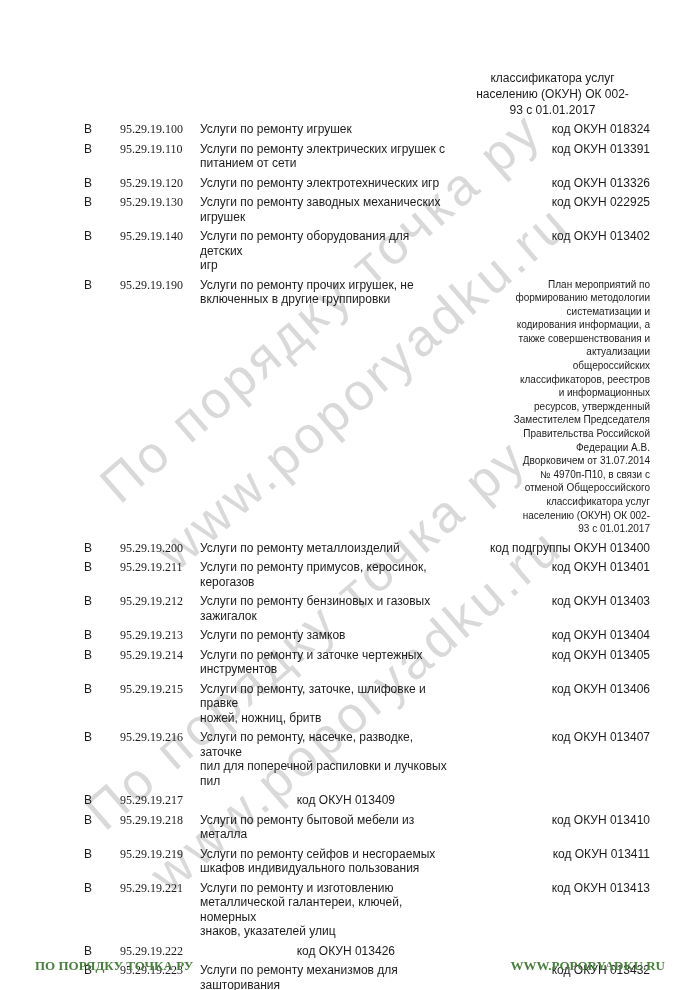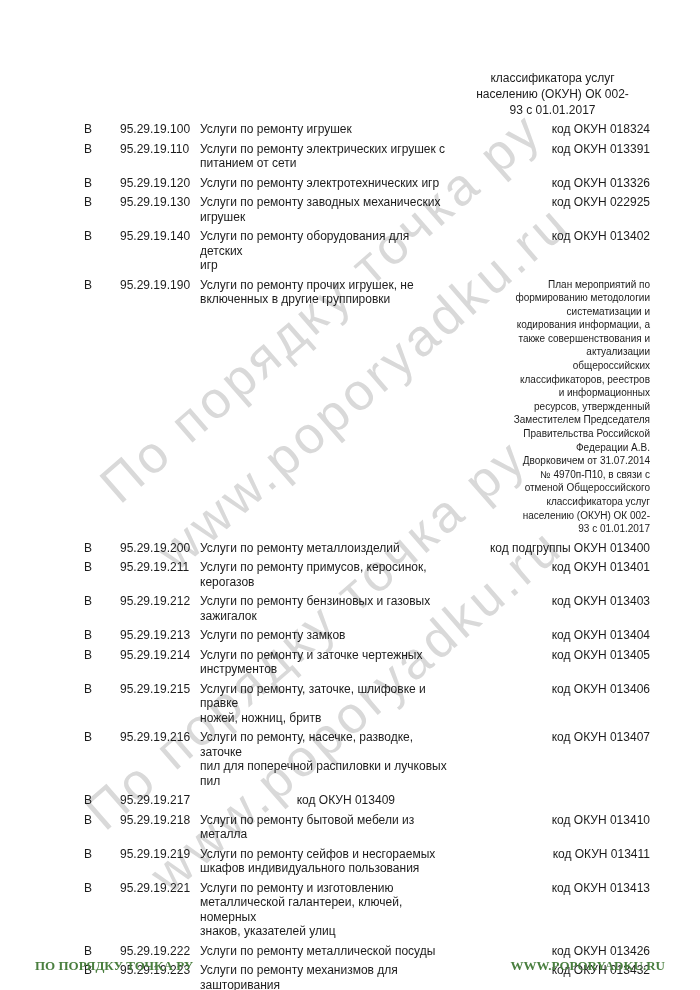--- a/index.html
+++ b/index.html
@@ -39,21 +39,21 @@
     margin-bottom:4px;
   }
   .row {
     display:flex;
     align-items:flex-start;
     margin-bottom:5px;
     font-size:12px;
     line-height:14.5px;
   }
   .cell-letter { margin-left:84px; width:36px; flex:0 0 auto; }
-  .cell-code   { width:80px; flex:0 0 auto; }
+  .cell-code   { width:80px; flex:0 0 auto;font-family:Liberation Serif, serif; }
   .cell-desc   { width:255px; flex:0 0 auto; white-space:pre-line; }
   .cell-right  { width:195px; flex:0 0 auto; text-align:right; white-space:pre-line; }
   .cell-right.para { font-size:10px; line-height:13.6px; }
   
   .footer {
     position:absolute;
     left:0; right:0; top:958px;
     display:flex;
     justify-content:space-between;
     padding:0 35px;
@@ -207,21 +207,20 @@
       <span class="cell-letter">В</span>
       <span class="cell-code">95.29.19.221</span>
       <span class="cell-desc">Услуги по ремонту и изготовлению
 металлической галантереи, ключей, номерных
 знаков, указателей улиц</span>
       <span class="cell-right">код ОКУН 013413</span>
     </div>
         <div class="row">
       <span class="cell-letter">В</span>
       <span class="cell-code">95.29.19.222</span>
-      <span class="cell-desc">Услуги по ремонту металлической посуды</span>
       <span class="cell-right">код ОКУН 013426</span>
     </div>
         <div class="row">
       <span class="cell-letter">В</span>
       <span class="cell-code">95.29.19.223</span>
       <span class="cell-desc">Услуги по ремонту механизмов для
 зашторивания</span>
       <span class="cell-right">код ОКУН 013432</span>
     </div>
       </div>

